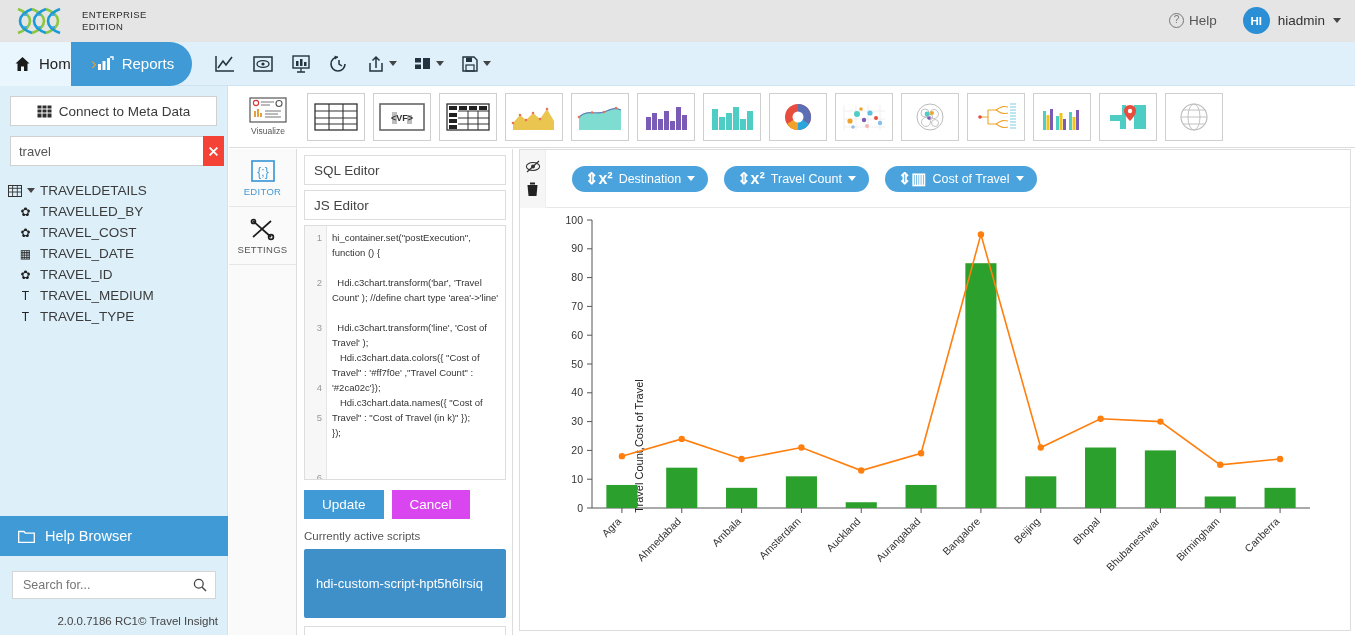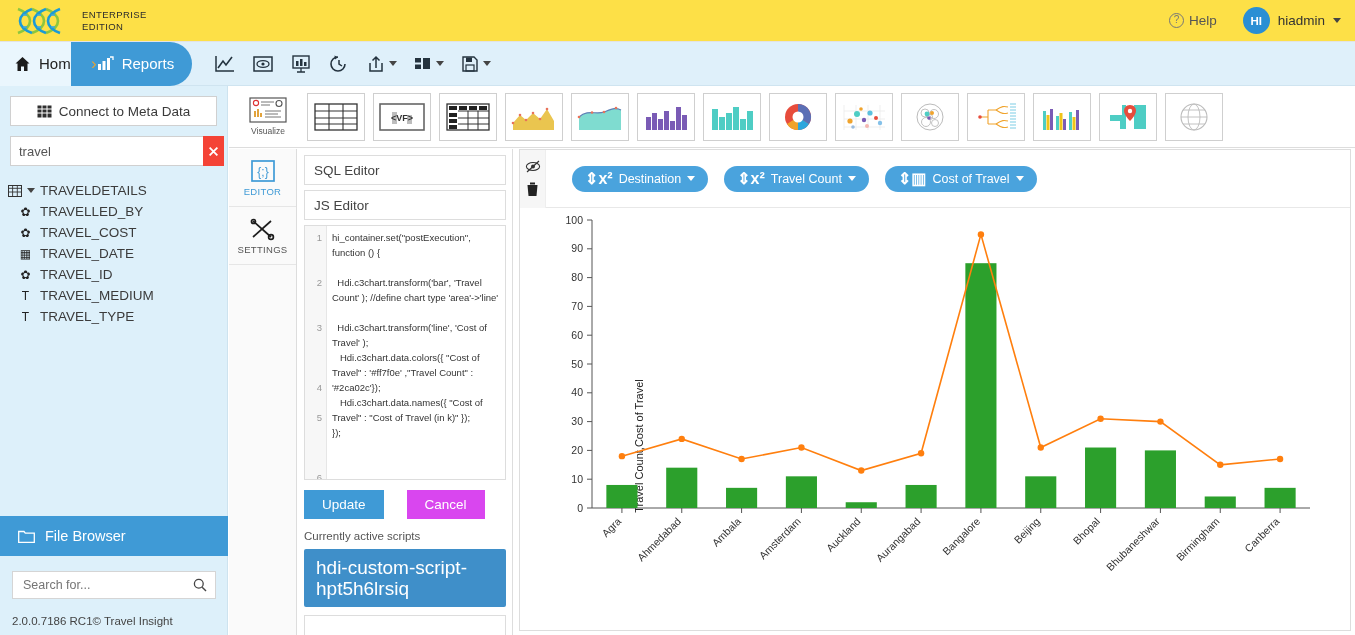--- a/index.html
+++ b/index.html
@@ -7,21 +7,21 @@
   body {
     width:1355px; height:635px;
     font-family:"Liberation Sans", sans-serif;
     font-size:13px; color:#333;
     background:#ffffff;
     overflow:hidden;
   }
   .app { position:relative; width:1355px; height:635px; }
 
   
-  .topbar { height:42px; background:#fde047; display:flex; align-items:center; padding:0 14px;
+  .topbar { height:42px; background:#e5e5e5; display:flex; align-items:center; padding:0 14px;
             border-bottom:1px solid #e3e3e3; }
   .logo-wrap { display:flex; align-items:center; gap:10px; }
   .dna { width:58px; height:30px; }
   .brand-txt { font-size:9.5px; line-height:12px; color:#2c2c2c; letter-spacing:.4px; }
   .topbar-right { margin-left:auto; display:flex; align-items:center; gap:26px; }
   .help { display:flex; align-items:center; gap:5px; color:#555; font-size:13.5px; }
   .help-ic { width:15px; height:15px; border:1.4px solid #777; border-radius:50%;
              font-size:10px; line-height:12px; text-align:center; color:#777; }
   .user { display:flex; align-items:center; gap:8px; font-size:13.5px; color:#333; }
   .avatar { width:27px; height:27px; border-radius:50%; background:#2a8fd4; color:#fff;
@@ -57,21 +57,21 @@
                color:#3b3b3b; }
   .tree-item { display:flex; align-items:center; gap:7px; padding:3px 8px 3px 18px;
                font-size:13.5px; color:#3b3b3b; }
   .fld-ic { width:15px; text-align:center; font-size:12px; color:#222; }
   .fb { position:absolute; left:0; bottom:79px; width:228px; height:40px; background:#3f9ad6;
         color:#fff; display:flex; align-items:center; gap:10px; padding-left:18px; font-size:14.5px; }
   .fb-search { position:absolute; left:12px; bottom:36px; width:204px; height:28px; background:#fff;
                border:1px solid #d5d5d5; display:flex; align-items:center; padding:0 8px; }
   .fb-search input { flex:1; border:none; outline:none; font-size:12.5px; color:#6d28d9; font-family:inherit; }
   .ver { position:absolute; bottom:8px; left:12px; width:206px; display:flex;
-         justify-content:flex-start; font-size:11.5px; color:#444; }
+         justify-content:flex-end; font-size:11.5px; color:#444; }
 
   
   .typestrip { position:absolute; left:229px; top:86px; right:0; height:62px; background:#fff;
                border-bottom:1px solid #ddd; display:flex; align-items:center; gap:8px;
                padding:0 8px; overflow:hidden; }
   .tcell { width:58px; height:48px; border:1px solid #cfcfcf; background:#fff; flex:none;
            display:flex; flex-direction:column; align-items:center; justify-content:center; }
   .tcell.first { border:none; width:62px; }
   .tcell span.lbl { font-size:8.5px; color:#555; margin-top:1px; }
   .tcell svg { display:block; }
@@ -89,27 +89,27 @@
              border-right:1px solid #ddd; padding:6px; overflow:hidden; }
   .ed-head { height:30px; border:1px solid #ddd; display:flex; align-items:center; padding:0 9px;
              font-size:13.5px; color:#444; background:#fff; margin-bottom:5px; }
   .code { border:1px solid #ddd; height:255px; display:flex; overflow:hidden; font-size:9.5px;
           line-height:15px; }
   .gutter { width:22px; background:#f7f7f7; border-right:1px solid #e6e6e6; padding-top:4px;
             text-align:right; padding-right:4px; color:#999; }
   .gutter div { height:15px; }
   .codetext { flex:1; padding:4px 5px; color:#333; word-break:break-word; white-space:pre-wrap;
               font-family:"Liberation Sans", sans-serif; }
-  .btnrow { margin-top:10px; display:flex; gap:23px; }
+  .btnrow { margin-top:10px; display:flex; gap:8px; }
   .bupd { background:#3f9ad6; color:#fff; border:none; padding:7px 18px; font-size:13.5px;
           font-family:inherit; cursor:pointer; }
   .bcan { background:#d946ef; color:#fff; border:none; padding:7px 18px; font-size:13.5px;
           font-family:inherit; cursor:pointer; }
   .cas { font-size:11.5px; color:#555; margin-top:11px; }
-  .scriptbox { margin-top:7px; background:#3f8fc9; color:#fff; padding:8px 12px; font-size:19px;
+  .scriptbox { margin-top:7px; background:#3f8fc9; color:#fff; padding:24px 12px; font-size:13px;
                line-height:21px; border-radius:2px; }
   .edstub { margin-top:8px; border:1px solid #ddd; height:24px; }
 
   
   .chartwrap { position:absolute; left:519px; top:149px; right:4px; bottom:4px; background:#fff;
                border:1px solid #ddd; }
   .pillbar { height:58px; border-bottom:1px solid #e8e8e8; display:flex; align-items:center;
              position:relative; }
   .pill-rail { width:26px; height:58px; background:#f6f6f6; border-right:1px solid #eee;
                display:flex; flex-direction:column; align-items:center; justify-content:center; gap:9px; }
@@ -293,21 +293,21 @@
       </div>
       <div class="tree-item">
         <span class="fld-ic">T</span>
         <span>TRAVEL_TYPE</span>
       </div>
     </div>
     <div class="fb">
       <svg width="17" height="14" viewBox="0 0 17 14">
         <path d="M0.7 2.5 H6 L7.3 4.2 H16.3 V13.3 H0.7 Z" stroke="#fff" stroke-width="1.3" fill="none"></path>
       </svg>
-      <span>File Browser</span>
+      <span>Help Browser</span>
     </div>
     <div class="fb-search">
       <input placeholder="Search for..." style="">
       <svg width="14" height="14" viewBox="0 0 14 14">
         <circle cx="5.8" cy="5.8" r="4.4" stroke="#444" stroke-width="1.3" fill="none"></circle>
         <path d="M9.2 9.2 L13 13" stroke="#444" stroke-width="1.4"></path>
       </svg>
     </div>
     <div class="ver">
       <span>2.0.0.7186 RC1</span>

